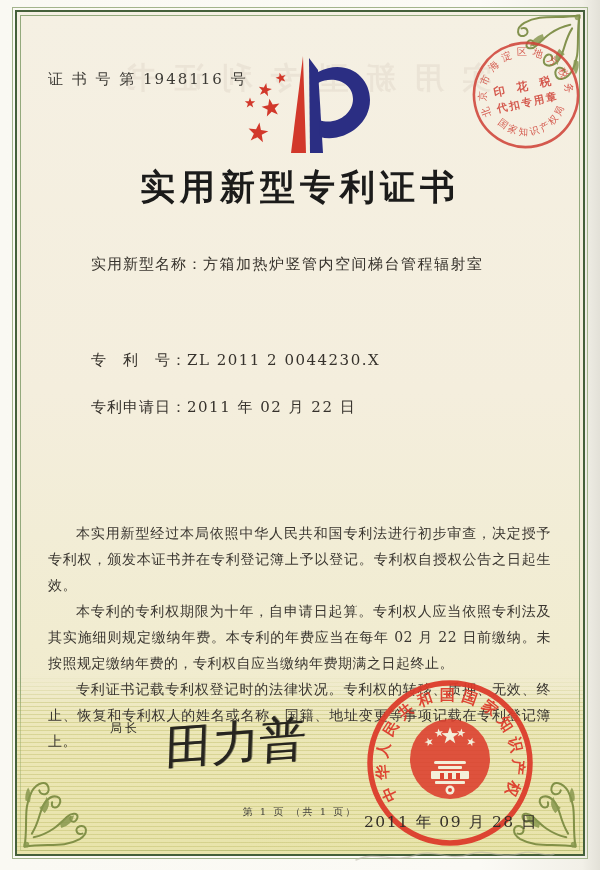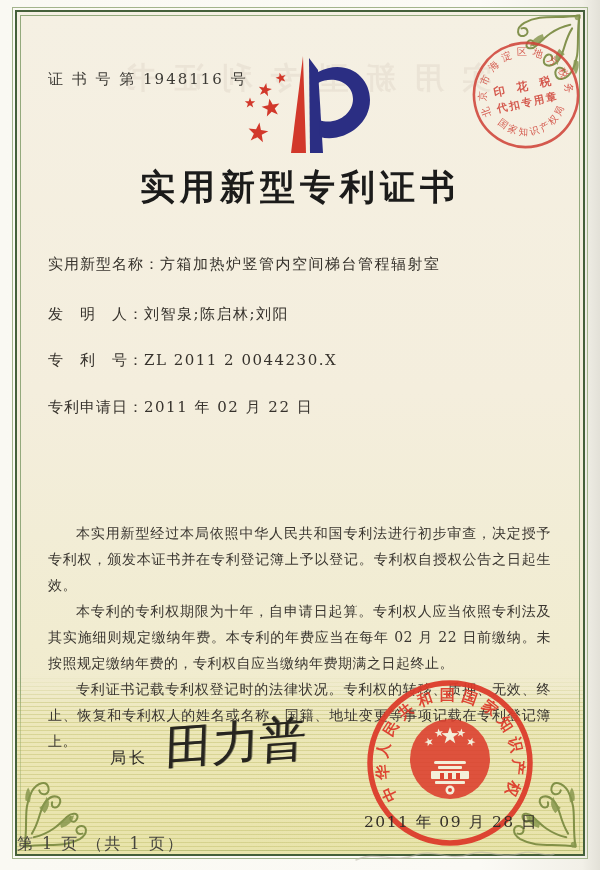--- a/index.html
+++ b/index.html
@@ -22,34 +22,34 @@
   .orn.br{right:2px;bottom:2px;transform:scaleX(-1);}
   .orn.tr{right:-2px;top:-2px;transform:scale(-1,-1);}
   
   .certno{position:absolute;left:31px;top:58px;font-size:15px;letter-spacing:2px;color:#3c3a35;}
   .logo{position:absolute;left:50%;top:38px;margin-left:-76px;width:152px;height:114px;}
   .ghost{position:absolute;top:46px;width:100%;text-align:center;font-size:30px;letter-spacing:18px;
          color:#7a564a;opacity:.07;transform:scaleX(-1);font-weight:700;}
   .title{position:absolute;top:152px;width:100%;text-align:center;font-size:35px;font-weight:600;
          letter-spacing:5px;color:#1b1b1a;}
   .field{position:absolute;left:31px;font-size:15px;color:#36322c;white-space:nowrap;}
-  .field .flabel{letter-spacing:1px;}
+  .field .flabel{letter-spacing:1px;margin-left:43px;}
   .field .fvalue{letter-spacing:1.5px;text-align:center;}
   .watermark{position:absolute;top:386px;left:0;width:100%;text-align:center;
       font-family:"DejaVu Sans","Liberation Sans",sans-serif;font-weight:700;
       font-size:70px;letter-spacing:6px;color:#6e6255;opacity:.48;z-index:6;}
   .body-text{position:absolute;left:31px;right:32px;top:508px;font-size:14px;line-height:26px;
       text-align:justify;color:#3a3630;}
   .body-text p{margin:0;text-indent:2em;letter-spacing:0.5px;}
-  .director{position:absolute;left:93px;top:736px;font-size:16px;letter-spacing:3px;color:#2e2c27;z-index:7;font-family:Liberation Serif, serif;}
+  .director{position:absolute;left:93px;top:708px;font-size:12px;letter-spacing:3px;color:#2e2c27;z-index:7;font-family:Liberation Serif, serif;}
   .signature{position:absolute;left:148px;top:700px;font-size:47px;color:#27251f;z-index:7;
       transform:rotate(-4deg) skewX(-6deg);text-shadow:1px 0 0 rgba(39,37,31,.55);}
   .seal{position:absolute;left:343px;top:666px;width:180px;height:180px;z-index:5;opacity:.94;}
   .seal-date{position:absolute;left:347px;top:800px;font-size:15.5px;letter-spacing:1.5px;color:#332f28;z-index:7;}
-  .footer{position:absolute;top:822px;width:100%;text-align:left;font-size:16px;letter-spacing:2px;color:#45443d;z-index:7;}
+  .footer{position:absolute;top:793px;width:100%;text-align:center;font-size:10px;letter-spacing:2px;color:#45443d;z-index:7;}
   .tax-stamp{position:absolute;left:447px;top:22px;width:124px;height:124px;opacity:.88;}
   .scribble{position:absolute;left:350px;top:846px;width:210px;height:22px;opacity:.55;}
 </style>
 </head>
 <body>
 
 <div class="page">
 
   <svg width="0" height="0" style="position:absolute" aria-hidden="true">
     <defs>
@@ -101,23 +101,20 @@
       <g fill="#2b2e83">
         <polygon points="85,8 94,20 99,103 86,103"></polygon>
         <path d="M94,22 C 122,8 146,26 146,50 C 146,76 118,93 96,87 L95,70 C 112,76 129,64 129,49 C 129,33 110,25 94,33 Z"></path>
       </g>
     </svg>
 
     <div class="title">实用新型专利证书</div>
 
     <div class="field" style="top:243px">
       <span class="flabel">实用新型名称：</span><span class="fvalue">方箱加热炉竖管内空间梯台管程辐射室</span>
-    </div>
-    <div class="field" style="top:293px">
-      <span class="flabel">发　明　人：</span><span class="fvalue">刘智泉;陈启林;刘阳</span>
     </div>
     <div class="field" style="top:339px">
       <span class="flabel">专　利　号：</span><span class="fvalue">ZL 2011 2 0044230.X</span>
     </div>
     <div class="field" style="top:386px">
       <span class="flabel">专利申请日：</span><span class="fvalue">2011 年 02 月 22 日</span>
     </div>
 
 
     <div class="body-text">

